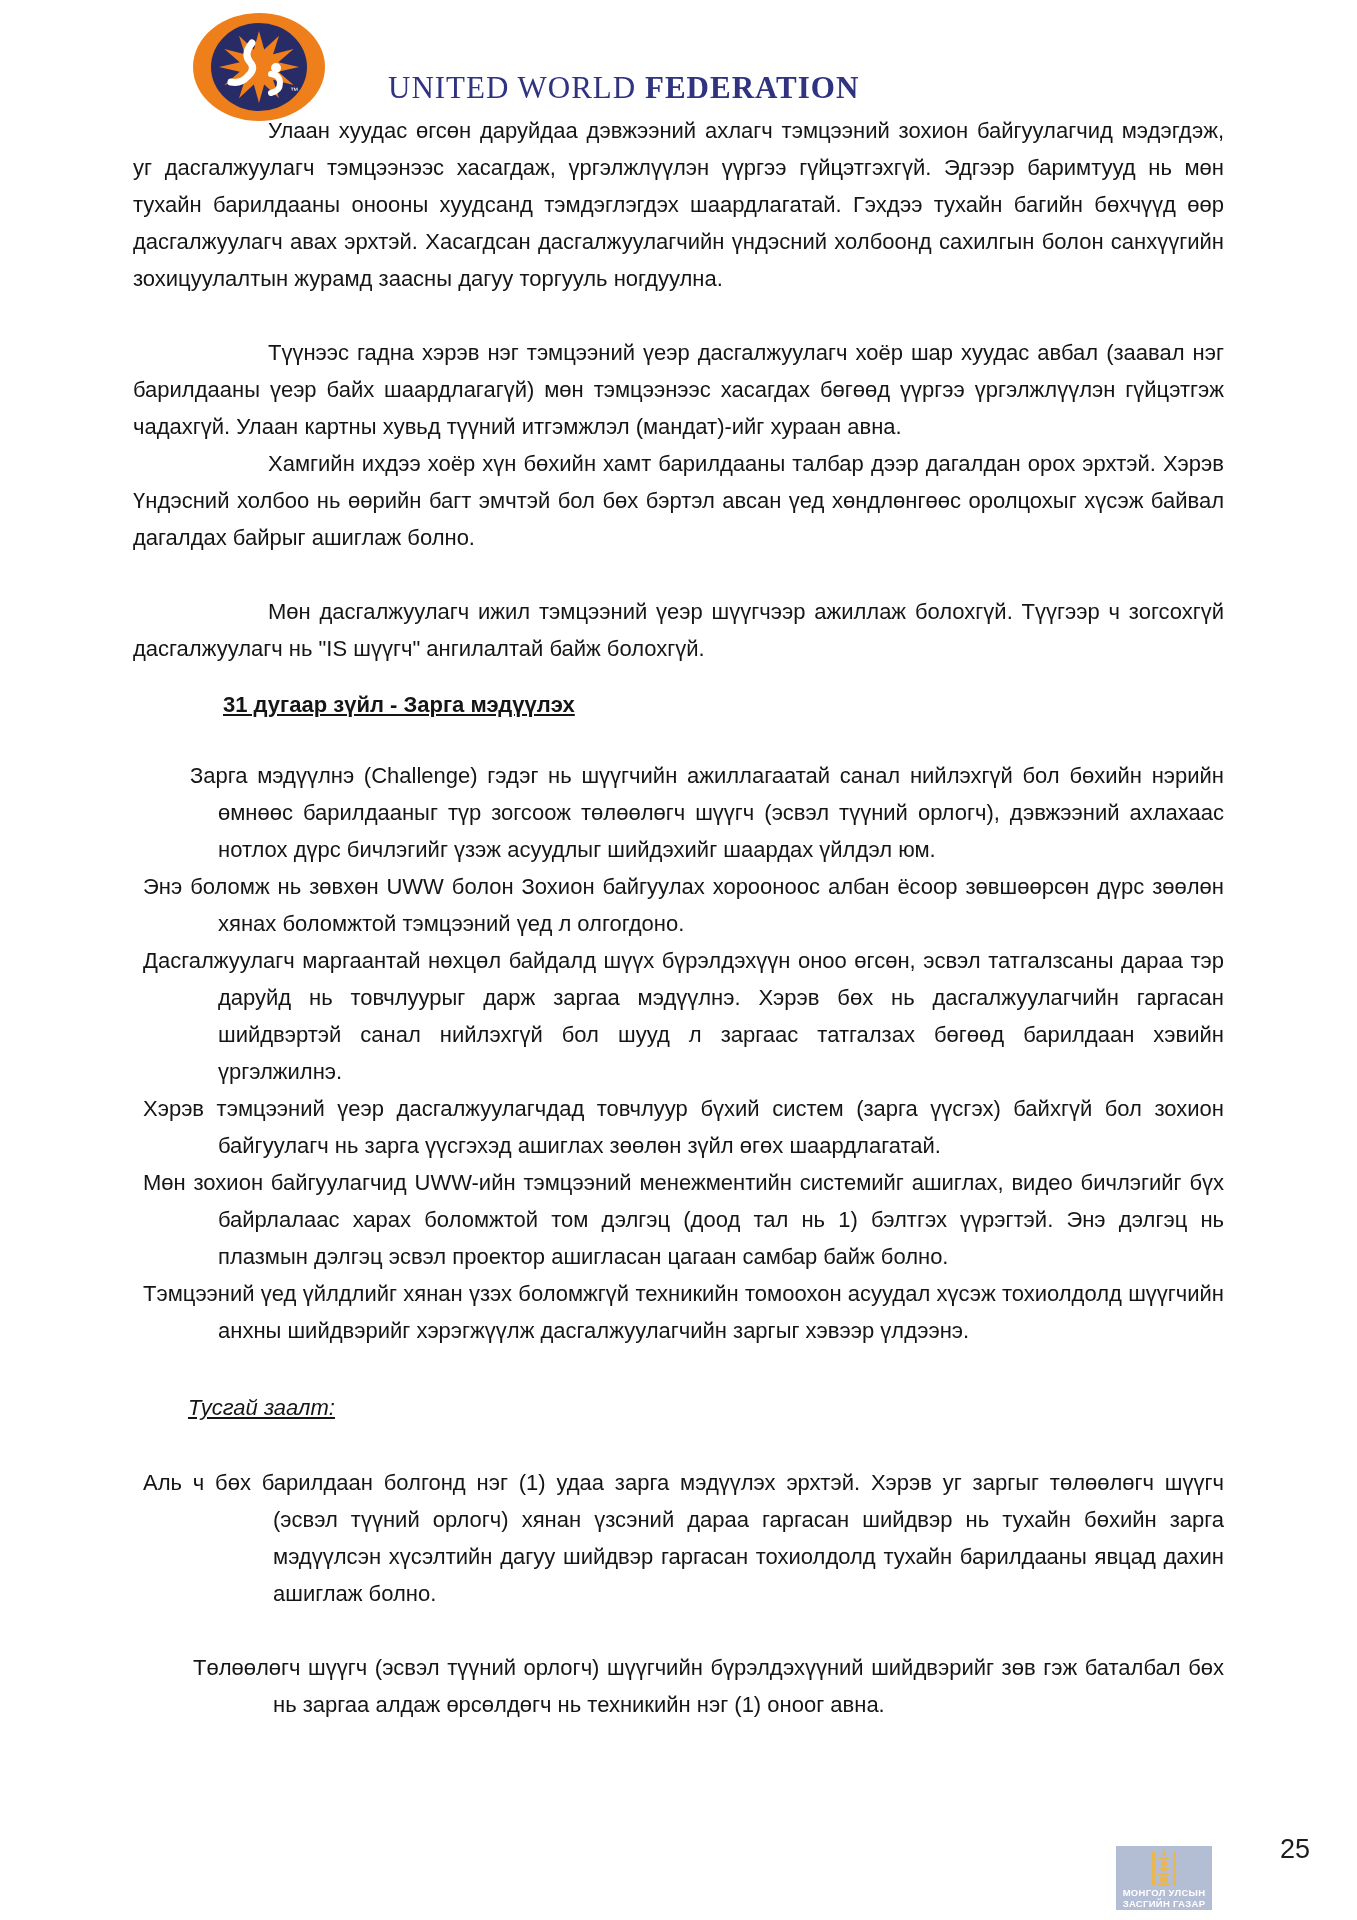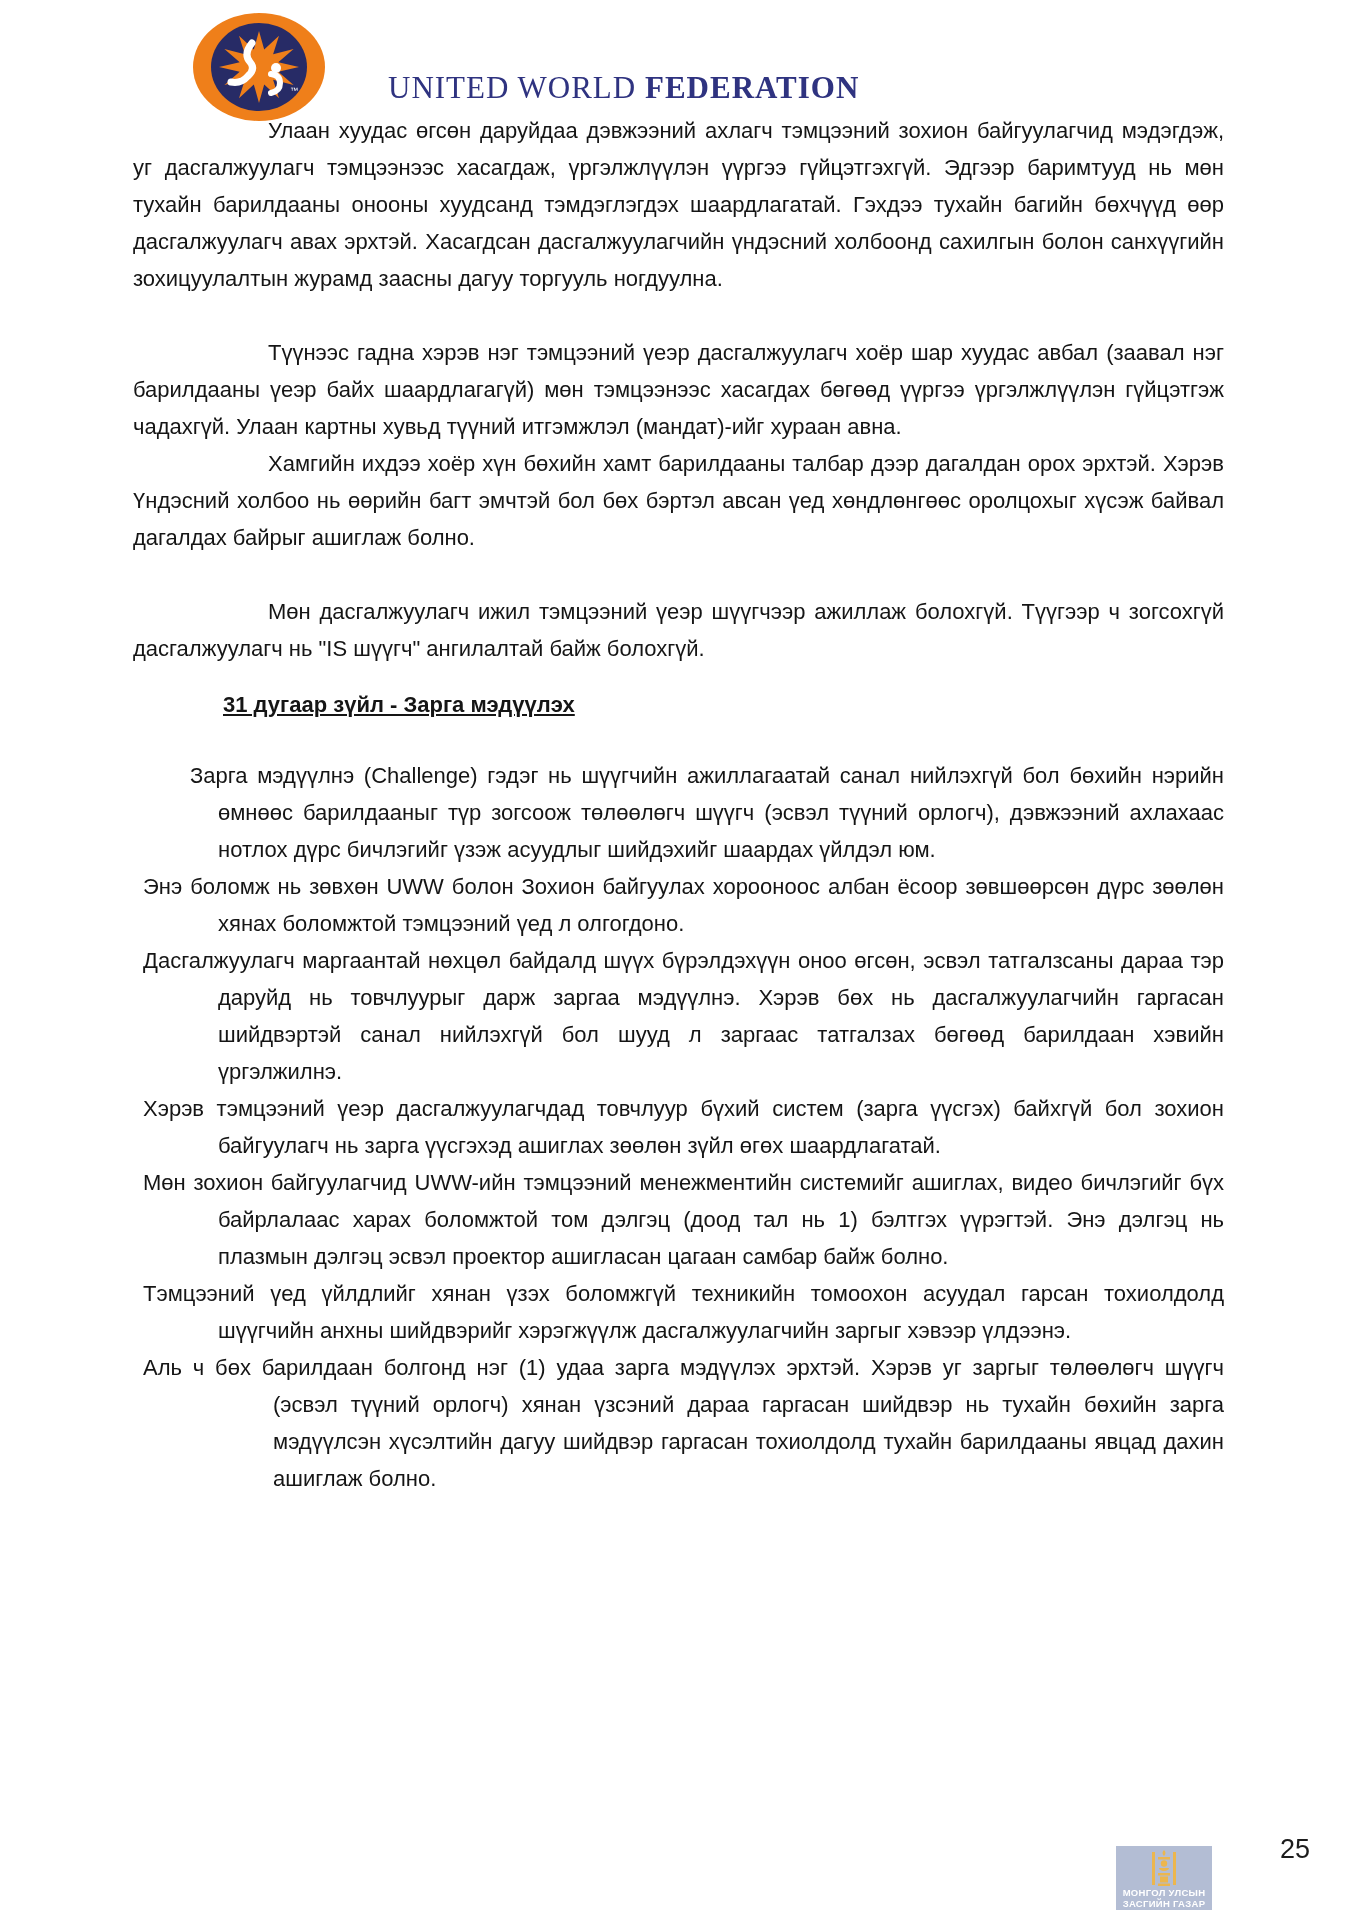--- a/index.html
+++ b/index.html
@@ -94,25 +94,27 @@
     <p class="intro mt">Мөн дасгалжуулагч ижил тэмцээний үеэр шүүгчээр ажиллаж болохгүй. Түүгээр ч зогсохгүй дасгалжуулагч нь "IS шүүгч" ангилалтай байж болохгүй.</p>
 
     <h2 class="article-heading"><span>31 дугаар зүйл - Зарга мэдүүлэх</span></h2>
 
     <div>
       <p class="item item-0">Зарга мэдүүлнэ (Challenge) гэдэг нь шүүгчийн ажиллагаатай санал нийлэхгүй бол бөхийн нэрийн өмнөөс барилдааныг түр зогсоож төлөөлөгч шүүгч (эсвэл түүний орлогч), дэвжээний ахлахаас нотлох дүрс бичлэгийг үзэж асуудлыг шийдэхийг шаардах үйлдэл юм.</p>
       <p class="item">Энэ боломж нь зөвхөн UWW болон Зохион байгуулах хорооноос албан ёсоор зөвшөөрсөн дүрс зөөлөн хянах боломжтой тэмцээний үед л олгогдоно.</p>
       <p class="item">Дасгалжуулагч маргаантай нөхцөл байдалд шүүх бүрэлдэхүүн оноо өгсөн, эсвэл татгалзсаны дараа тэр даруйд нь товчлуурыг дарж заргаа мэдүүлнэ. Хэрэв бөх нь дасгалжуулагчийн гаргасан шийдвэртэй санал нийлэхгүй бол шууд л заргаас татгалзах бөгөөд барилдаан хэвийн үргэлжилнэ.</p>
       <p class="item">Хэрэв тэмцээний үеэр дасгалжуулагчдад товчлуур бүхий систем (зарга үүсгэх) байхгүй бол зохион байгуулагч нь зарга үүсгэхэд ашиглах зөөлөн зүйл өгөх шаардлагатай.</p>
       <p class="item">Мөн зохион байгуулагчид UWW-ийн тэмцээний менежментийн системийг ашиглах, видео бичлэгийг бүх байрлалаас харах боломжтой том дэлгэц (доод тал нь 1) бэлтгэх үүрэгтэй. Энэ дэлгэц нь плазмын дэлгэц эсвэл проектор ашигласан цагаан самбар байж болно.</p>
-      <p class="item">Тэмцээний үед үйлдлийг хянан үзэх боломжгүй техникийн томоохон асуудал гарсан тохиолдолд шүүгчийн анхны шийдвэрийг хэрэгжүүлж дасгалжуулагчийн заргыг хэвээр үлдээнэ.</p>
+      <p class="item">Тэмцээний үед үйлдлийг хянан үзэх боломжгүй техникийн томоохон асуудал хүсэж тохиолдолд шүүгчийн анхны шийдвэрийг хэрэгжүүлж дасгалжуулагчийн заргыг хэвээр үлдээнэ.</p>
     </div>
 
+    <h3 class="special-heading"><span>Тусгай заалт:</span></h3>
 
     <p class="sp sp-1">Аль ч бөх барилдаан болгонд нэг (1) удаа зарга мэдүүлэх эрхтэй. Хэрэв уг заргыг төлөөлөгч шүүгч (эсвэл түүний орлогч) хянан үзсэний дараа гаргасан шийдвэр нь тухайн бөхийн зарга мэдүүлсэн хүсэлтийн дагуу шийдвэр гаргасан тохиолдолд тухайн барилдааны явцад дахин ашиглаж болно.</p>
+    <p class="sp sp-2">Төлөөлөгч шүүгч (эсвэл түүний орлогч) шүүгчийн бүрэлдэхүүний шийдвэрийг зөв гэж баталбал бөх нь заргаа алдаж өрсөлдөгч нь техникийн нэг (1) оноог авна.</p>
   </div>
 
   <div class="gov-logo">
     <svg class="gov-emblem" width="26" height="36" viewBox="0 0 26 36" xmlns="http://www.w3.org/2000/svg">
       <rect x="1" y="2" width="3" height="33" fill="#ecb64e"></rect>
       <rect x="22" y="2" width="3" height="33" fill="#ecb64e"></rect>
       <path d="M13,0 q3,3 0,6 q-3,-3 0,-6" fill="#ecb64e"></path>
       <rect x="7" y="7" width="12" height="2.5" fill="#ecb64e"></rect>
       <circle cx="13" cy="13.5" r="3.2" fill="#ecb64e"></circle>
       <path d="M8,18 a5,3 0 0 0 10,0 z" fill="#ecb64e"></path>

